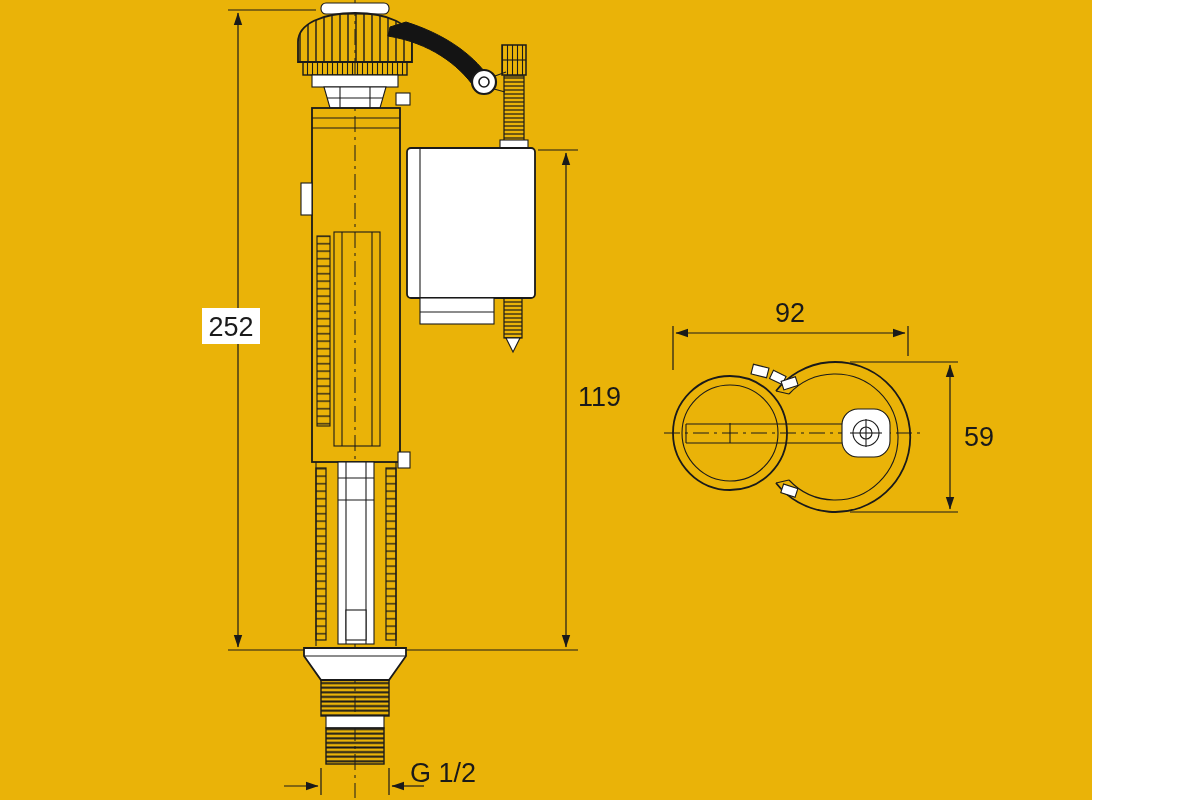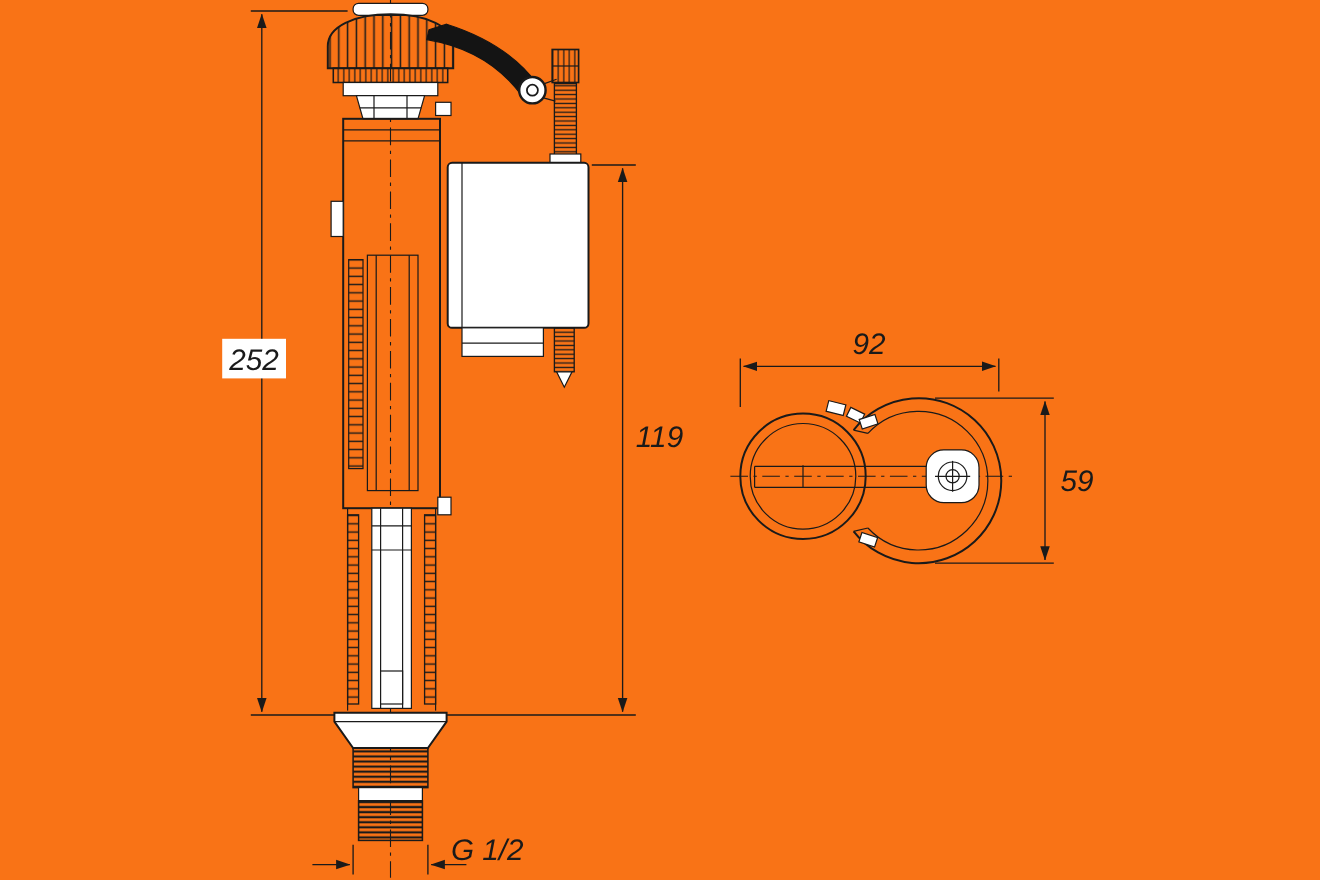--- a/index.html
+++ b/index.html
@@ -2,25 +2,24 @@
 <html><head>
 <meta charset="utf-8">
 <style>
   html, body {
     margin: 0;
     padding: 0;
     background: #ffffff;
   }
   .canvas {
     position: relative;
-    width: 1200px;
+    width: 1092px;
     height: 800px;
-    background: #f97316;
+    background: #eab308;
     overflow: hidden;
-    font-style: italic;
   }
   svg {
     display: block;
   }
   svg text {
     font-family: "Liberation Sans", sans-serif;
     font-size: 27px;
     fill: #1a1a1a;
   }
   .outline  { fill: #ffffff; stroke: #1a1a1a; stroke-width: 1.8; }

